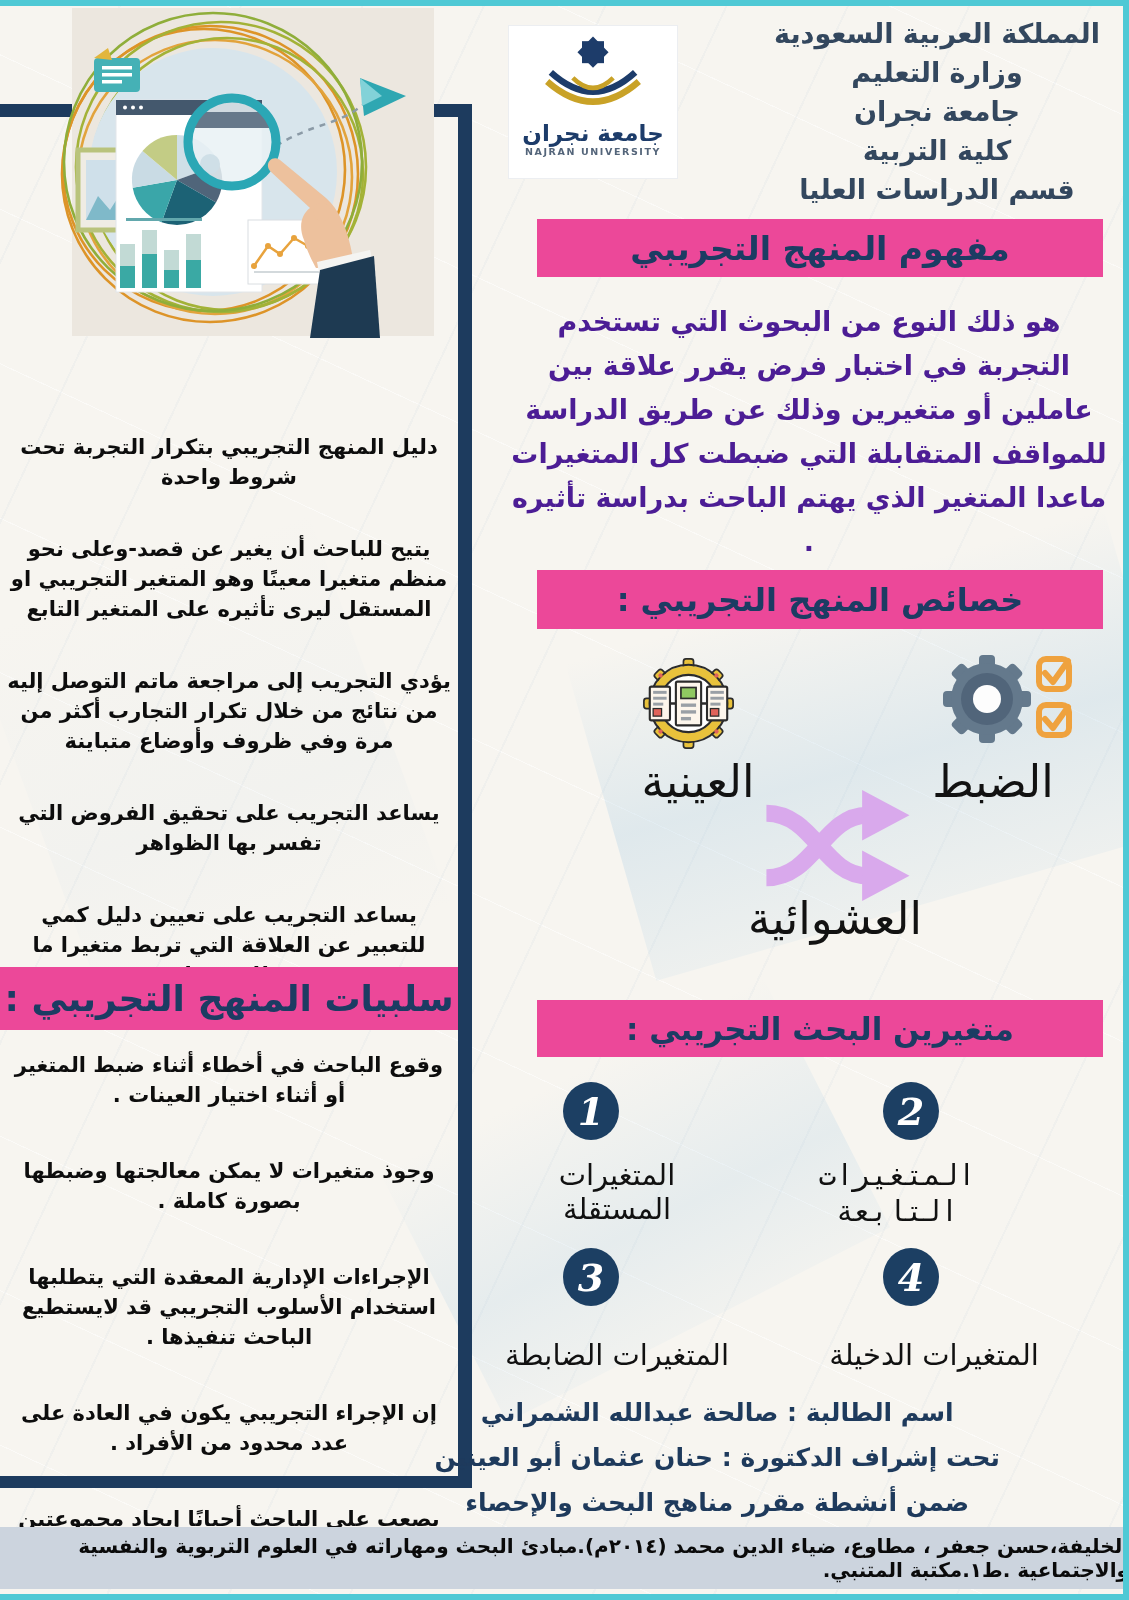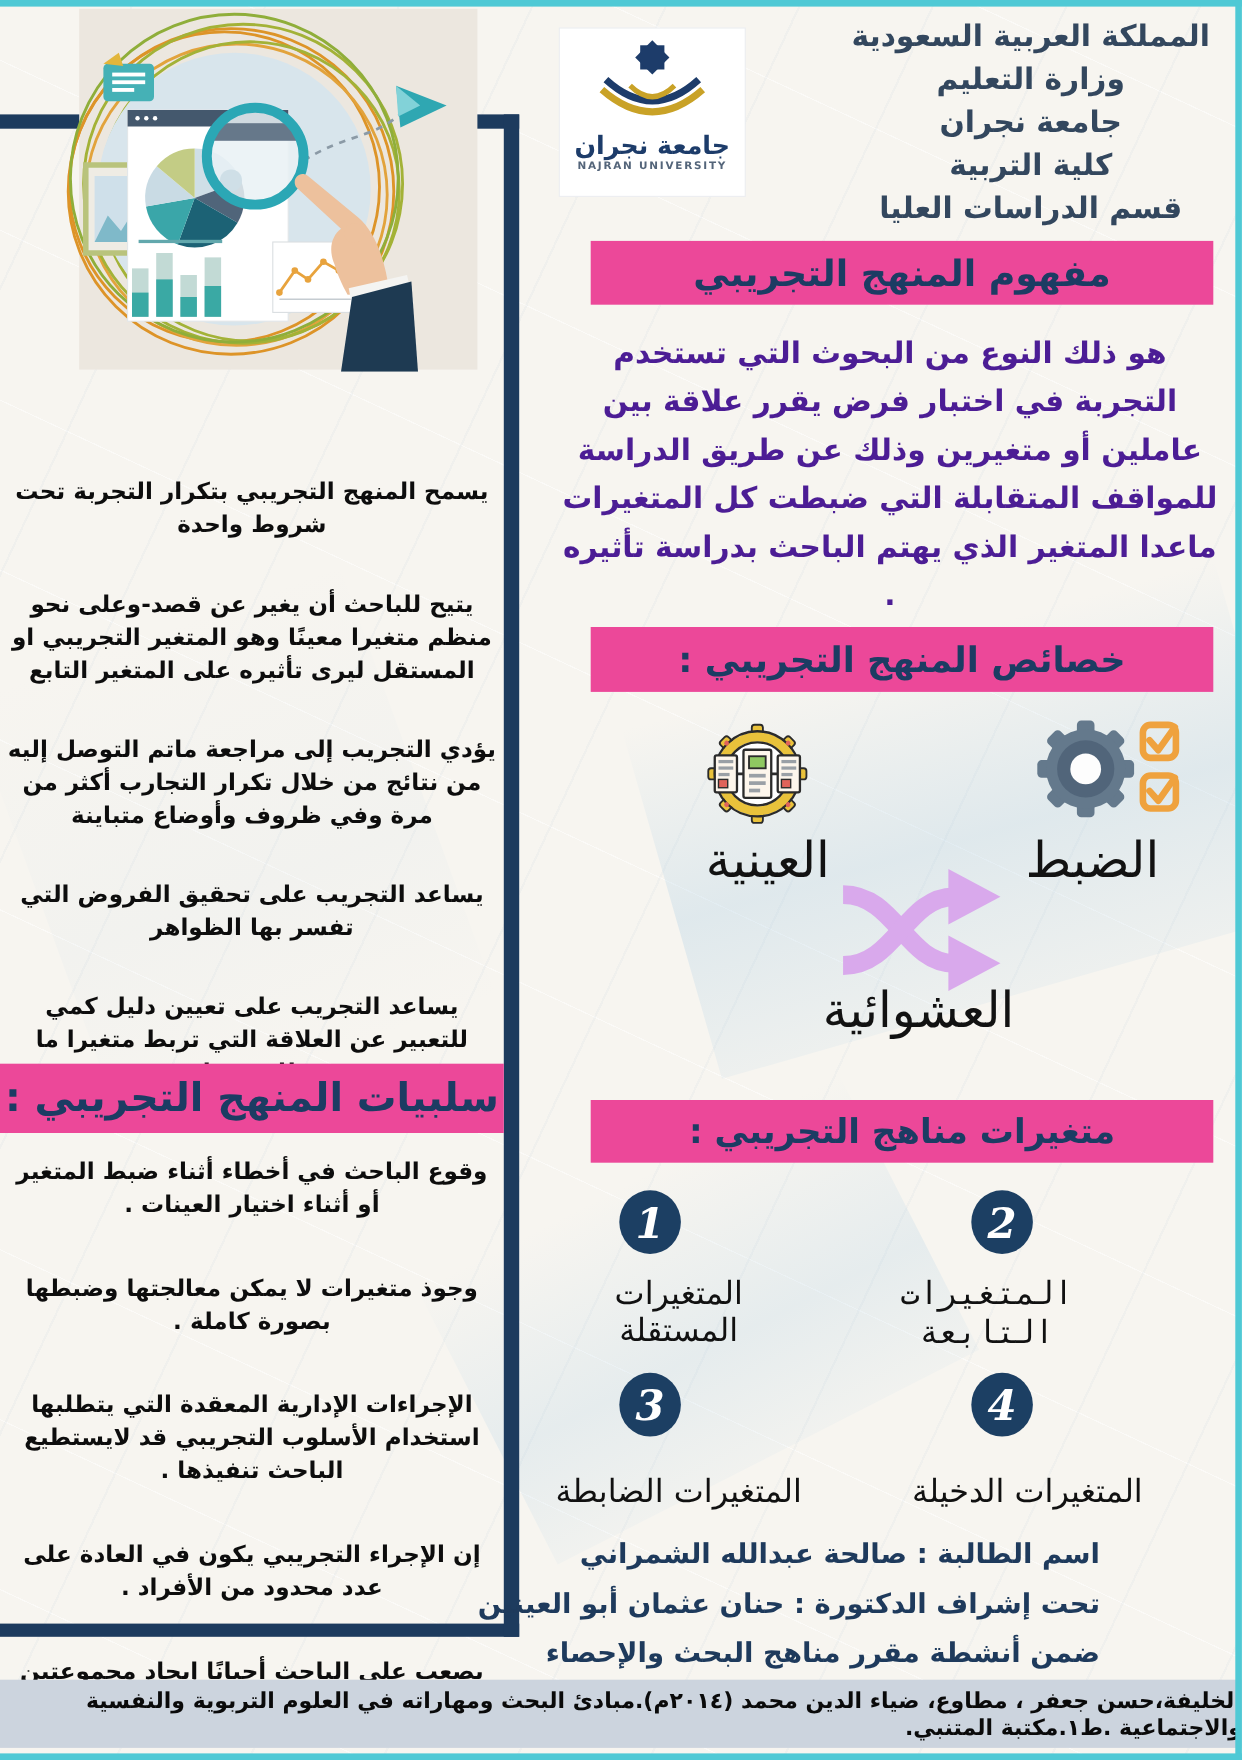--- a/index.html
+++ b/index.html
@@ -70,21 +70,21 @@
   #vlabel1{ left:503px; top:1158px; width:228px; }
   #vlabel2{ left:786px; top:1158px; width:222px;font-family:Liberation Mono, monospace; }
   #vlabel3{ left:503px; top:1338px; width:228px; }
   #vlabel4{ left:786px; top:1338px; width:222px;margin-left:37px; }
 
   .list{ position:absolute; left:7px; width:444px; z-index:2; text-align:center;
     font-size:21px; font-weight:bold; line-height:30px; color:#0d0d0d; }
   #pos-list{ top:432px; } #pos-list .li{ margin-bottom:42px; }
   #neg-list{ top:1050px; } #neg-list .li{ margin-bottom:46px; }
 
-  .credits{ position:absolute; right:129px; top:1390px; z-index:4; text-align:right;
+  .credits{ position:absolute; right:129px; top:1390px; z-index:4; text-align:center;
     color:#1e3a5c; font-weight:bold; font-size:25px; line-height:45px; }
 
   .footer{ position:absolute; left:0; top:1527px; width:100%; height:62px; background:#ccd4de;
     z-index:4; display:flex; align-items:center; justify-content:center;
     font-size:20px; color:#0a0a0a; font-weight:bold; }
 </style>
 </head>
 <body>
 
 <div class="poster">
@@ -282,33 +282,33 @@
     <svg width="176" height="136" viewBox="0 0 170 135">
       <path d="M8,35 C55,35 65,97 108,97" fill="none" stroke="#d9a9ec" stroke-width="17"></path>
       <polygon points="103,72 150,97 103,122" fill="#d9a9ec"></polygon>
       <path d="M8,99 C55,99 65,37 108,37" fill="none" stroke="#d9a9ec" stroke-width="17"></path>
       <polygon points="103,12 150,37 103,62" fill="#d9a9ec"></polygon>
     </svg>
   </div>
   <div class="char-label" id="label-random">العشوائية</div>
 
   <div class="bar" id="bar-vars">
-    <span>متغيرات مناهج التجريبي :</span>
+    <span>متغيرين البحث التجريبي :</span>
   </div>
   <div class="num" id="num1">1</div>
   <div class="num" id="num2">2</div>
   <div class="num" id="num3">3</div>
   <div class="num" id="num4">4</div>
   <div class="vlabel" id="vlabel1">المتغيرات المستقلة</div>
   <div class="vlabel" id="vlabel2">المتغيرات التابعة</div>
   <div class="vlabel" id="vlabel3">المتغيرات الضابطة</div>
   <div class="vlabel" id="vlabel4">المتغيرات الدخيلة</div>
 
   <div class="list" id="pos-list">
-    <div class="li">يسمح المنهج التجريبي بتكرار التجربة تحت شروط واحدة</div>
+    <div class="li">دليل المنهج التجريبي بتكرار التجربة تحت شروط واحدة</div>
     <div class="li">يتيح للباحث أن يغير عن قصد-وعلى نحو منظم متغيرا معينًا وهو المتغير التجريبي او المستقل ليرى تأثيره على المتغير التابع</div>
     <div class="li">يؤدي التجريب إلى مراجعة ماتم التوصل إليه من نتائج من خلال تكرار التجارب أكثر من مرة وفي ظروف وأوضاع متباينة</div>
     <div class="li">يساعد التجريب على تحقيق الفروض التي تفسر بها الظواهر</div>
     <div class="li">يساعد التجريب على تعيين دليل كمي للتعبير عن العلاقة التي تربط متغيرا ما بظاهرة ما .</div>
   </div>
 
   <div class="bar" id="bar-neg">
     <span>سلبيات المنهج التجريبي :</span>
   </div>
   <div class="list" id="neg-list">

